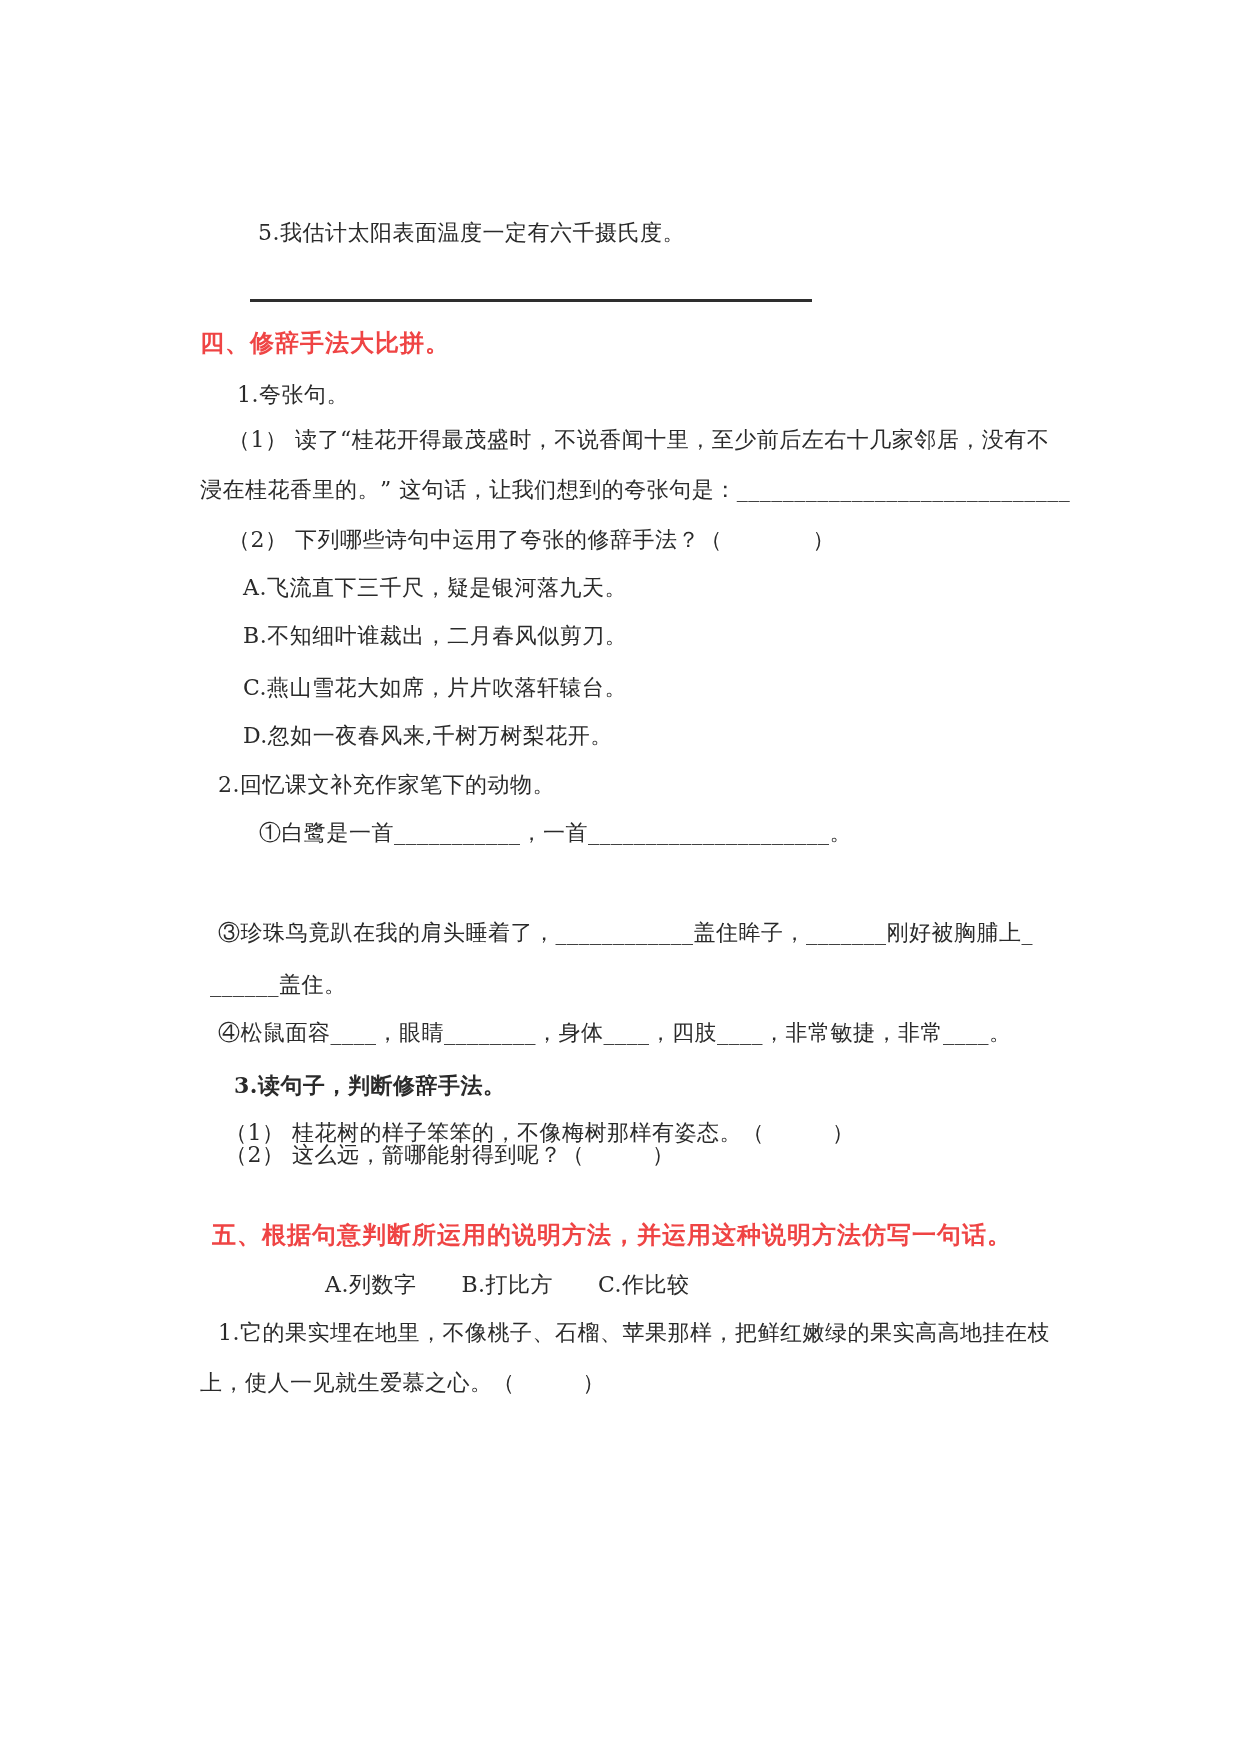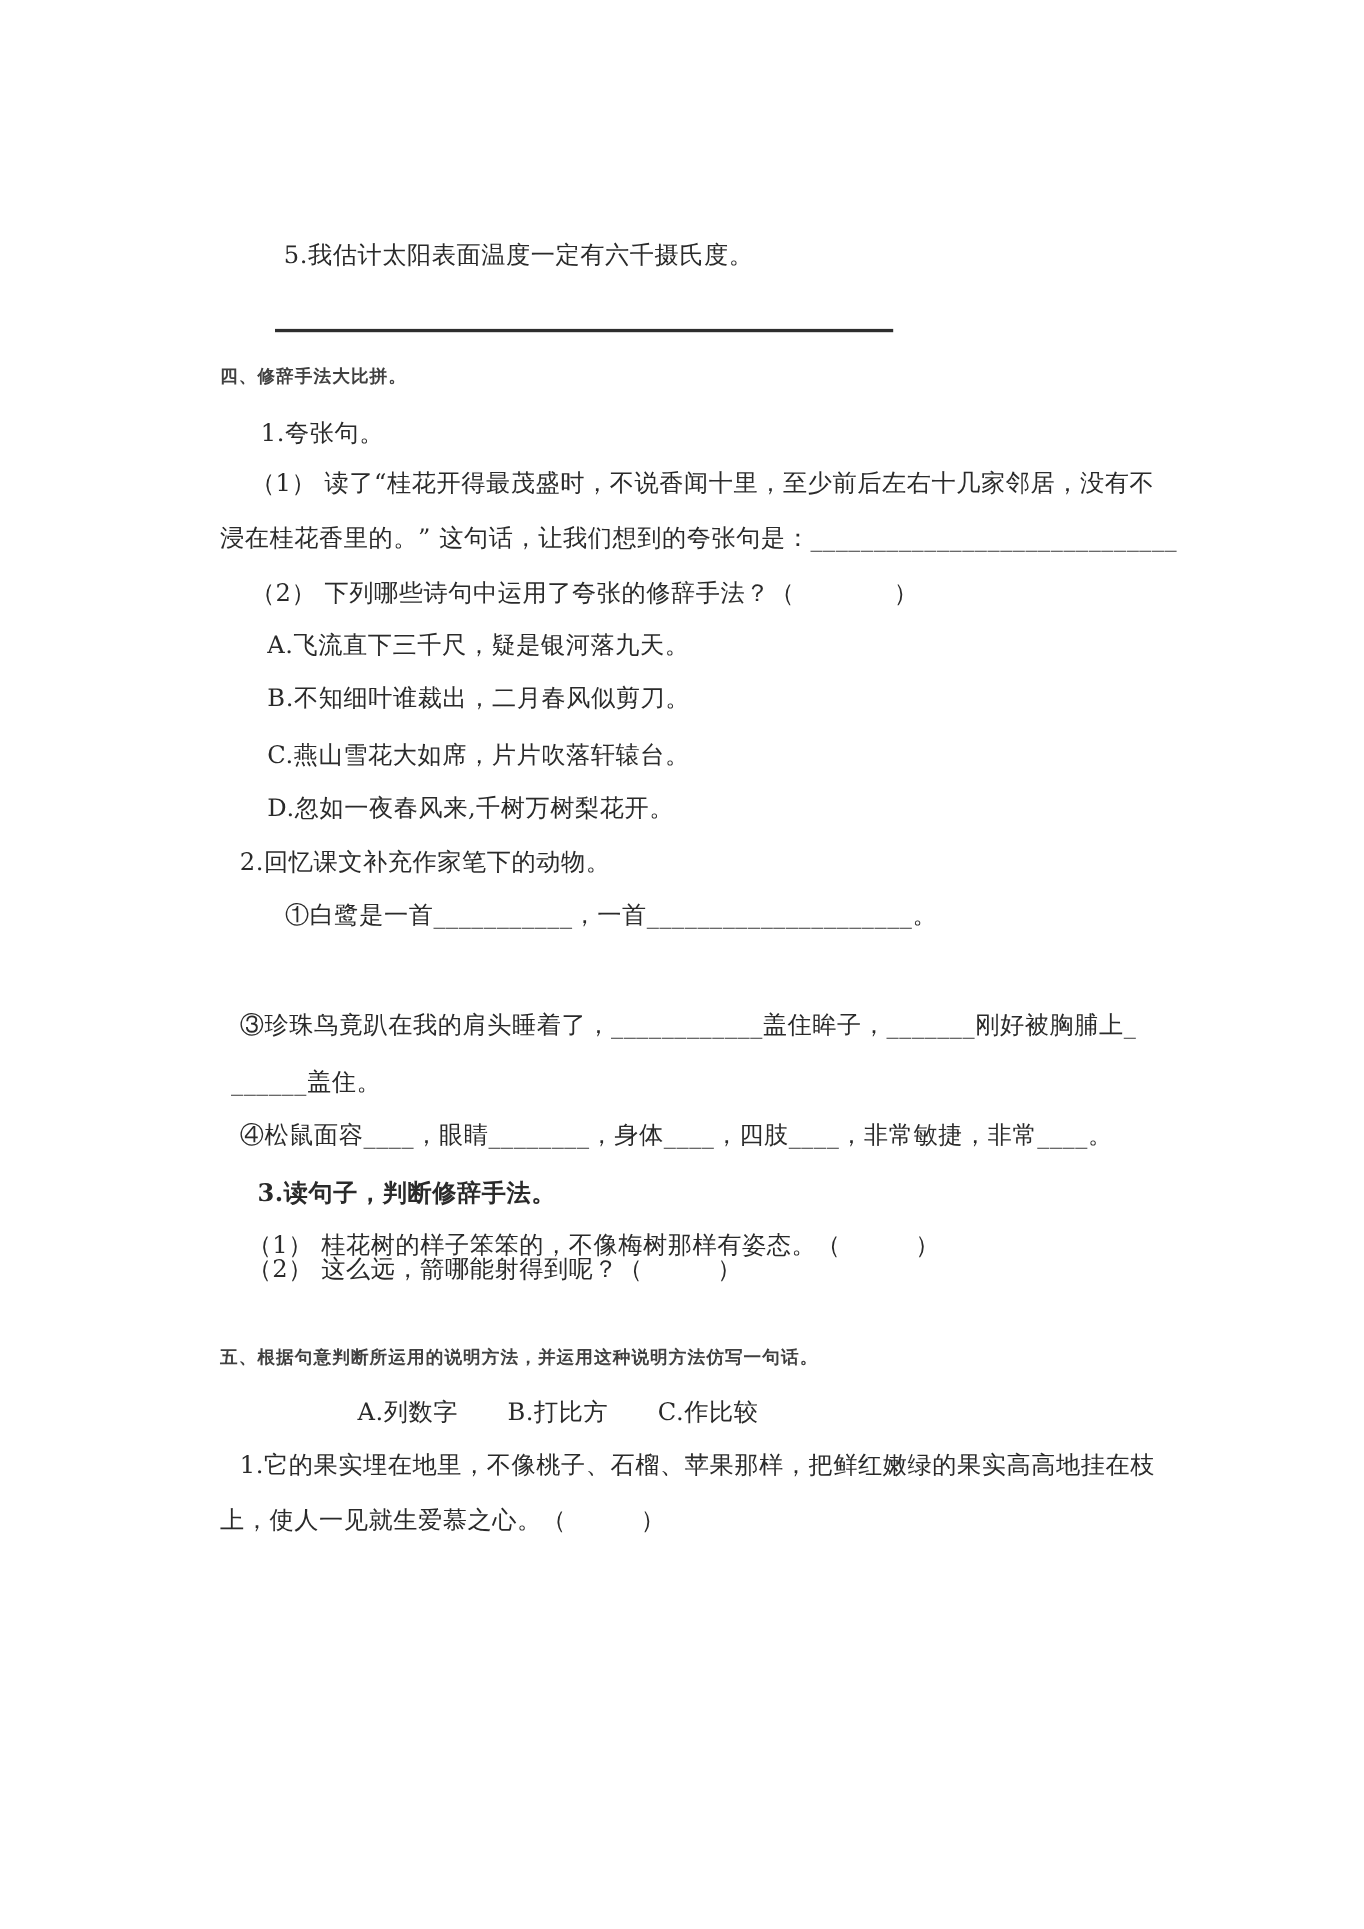--- a/index.html
+++ b/index.html
@@ -20,23 +20,23 @@
     position: absolute;
     font-size: 22px;
     line-height: 30px;
     white-space: nowrap;
     letter-spacing: 0.5px;
     color: #2a2a2a;
   }
   .heading {
     font-family: Liberation Sans, sans-serif;
     font-weight: bold;
-    font-size: 16px;
+    font-size: 24px;
     letter-spacing: 1px;
-    color: #404040;
+    color: #ef4444;
   }
   .divider {
     position: absolute;
     background: #2e2e2e;
     height: 3px;
   }
   .page-number {
     position: absolute;
     font-size: 17px;
     font-family: "DejaVu Sans", "Liberation Sans", sans-serif;
@@ -80,21 +80,21 @@
   <div class="line" style="left:210px; top:970px;">______盖住。</div>
 
   <div class="line" style="left:218px; top:1018px;">④松鼠面容____，眼睛________，身体____，四肢____，非常敏捷，非常____。</div>
 
   <div class="line" style="left:234px; top:1070px;font-weight:bold;">3.读句子，判断修辞手法。</div>
 
   <div class="line" style="left:225px; top:1118px;">（1） 桂花树的样子笨笨的，不像梅树那样有姿态。（　　　）</div>
 
   <div class="line" style="left:225px; top:1140px;">（2） 这么远，箭哪能射得到呢？（　　　）</div>
 
-  <div class="line heading" style="left:200px; top:1220px;">五、根据句意判断所运用的说明方法，并运用这种说明方法仿写一句话。</div>
+  <div class="line heading" style="left:212px; top:1220px;">五、根据句意判断所运用的说明方法，并运用这种说明方法仿写一句话。</div>
 
   <div class="line" style="left:325px; top:1270px;">A.列数字　　B.打比方　　C.作比较</div>
 
   <div class="line" style="left:218px; top:1318px;">1.它的果实埋在地里，不像桃子、石榴、苹果那样，把鲜红嫩绿的果实高高地挂在枝</div>
 
   <div class="line" style="left:200px; top:1368px;">上，使人一见就生爱慕之心。（　　　）</div>
 
   <div class="page-number" style="left:652px; top:1445px;">3</div>
 
 </div>

